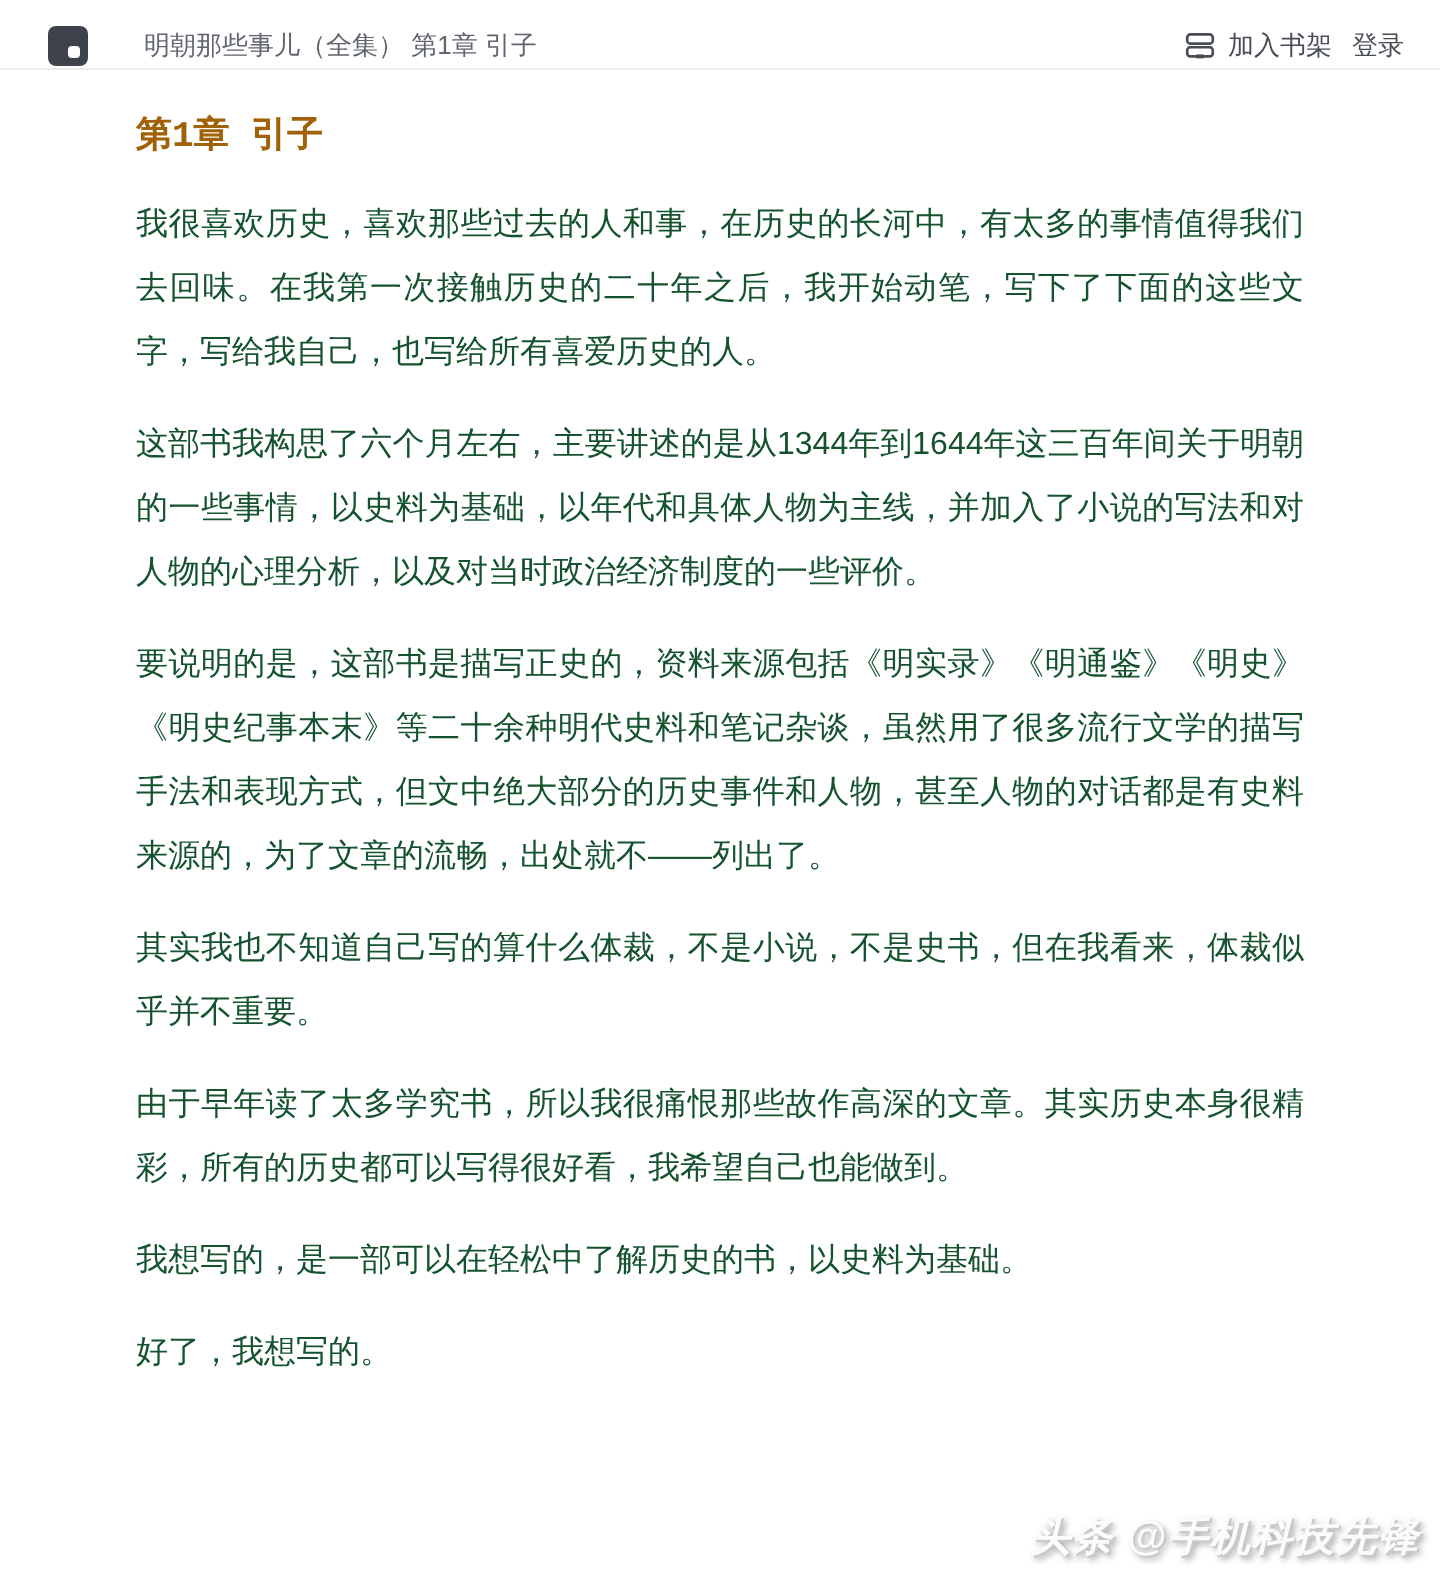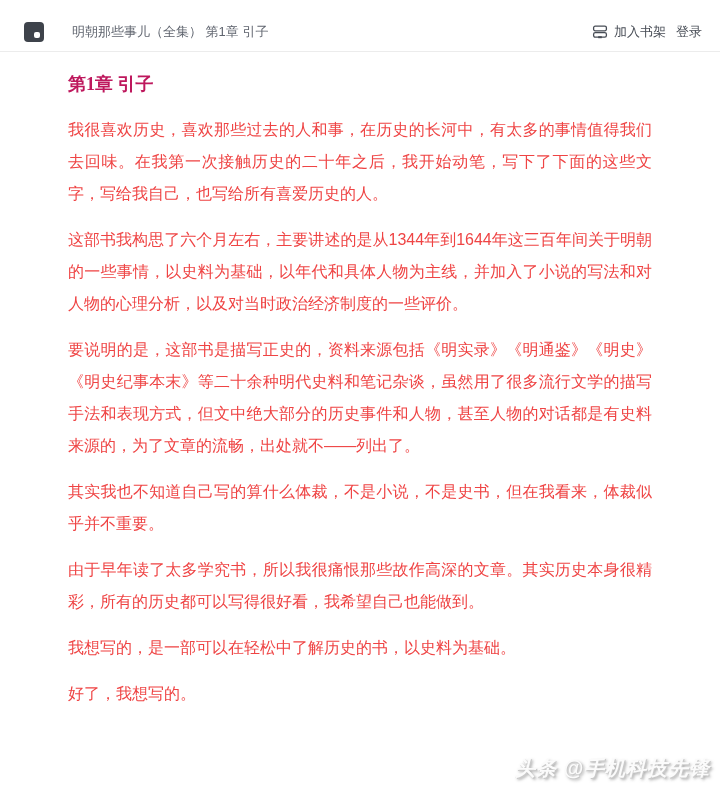--- a/index.html
+++ b/index.html
@@ -6,21 +6,21 @@
   html, body { background: #fff; }
   body {
     width: 720px; height: 787px;
     font-family: "Liberation Sans", "DejaVu Sans", sans-serif;
     position: relative; overflow: hidden;
   }
   .page { width: 720px; height: 787px; position: relative; background: #ffffff; }
 
   
   .topbar {
-    height: 52px; display: flex; align-items: center;
+    height: 35px; display: flex; align-items: center;
     padding: 12px 18px 0 24px;
     background: #ffffff; border-bottom: 1px solid #ececec;
   }
   .logo {
     width: 20px; height: 20px; background: #3e434b; border-radius: 4px;
     position: relative; flex: 0 0 auto; cursor: pointer;
   }
   .logo-dot {
     position: absolute; right: 4px; bottom: 4px;
     width: 6px; height: 6px; background: #ffffff; border-radius: 2px;
@@ -30,26 +30,26 @@
   .shelf-btn, .login-btn {
     display: flex; align-items: center; gap: 6px;
     background: none; border: none; cursor: pointer;
     font-family: inherit; font-size: 13px; color: #474c55;
   }
   .shelf-btn svg { display: block; }
 
   
   .content { padding: 20px 68px 0 68px; }
   .chapter-title {
-    font-family: Liberation Serif, serif;
-    font-size: 18px; font-weight: 700; color: #be185d;
+    font-family: Liberation Mono, monospace;
+    font-size: 18px; font-weight: 700; color: #a16207;
     margin: 0 0 18px 0;
   }
   .content p {
-    font-size: 16px; line-height: 32px; color: #ef4444;
+    font-size: 16px; line-height: 32px; color: #14532d;
     margin: 0 0 14px 0; text-align: justify;
   }
 
   
   .watermark {
     position: absolute; right: 10px; bottom: 5px;
     font-size: 20px; font-weight: 700; letter-spacing: 1px;
     color: #fbfbfb;
     text-shadow: 1px 1px 0 #c9c9c9, 2px 2px 3px rgba(110,110,110,0.65);
     user-select: none;

